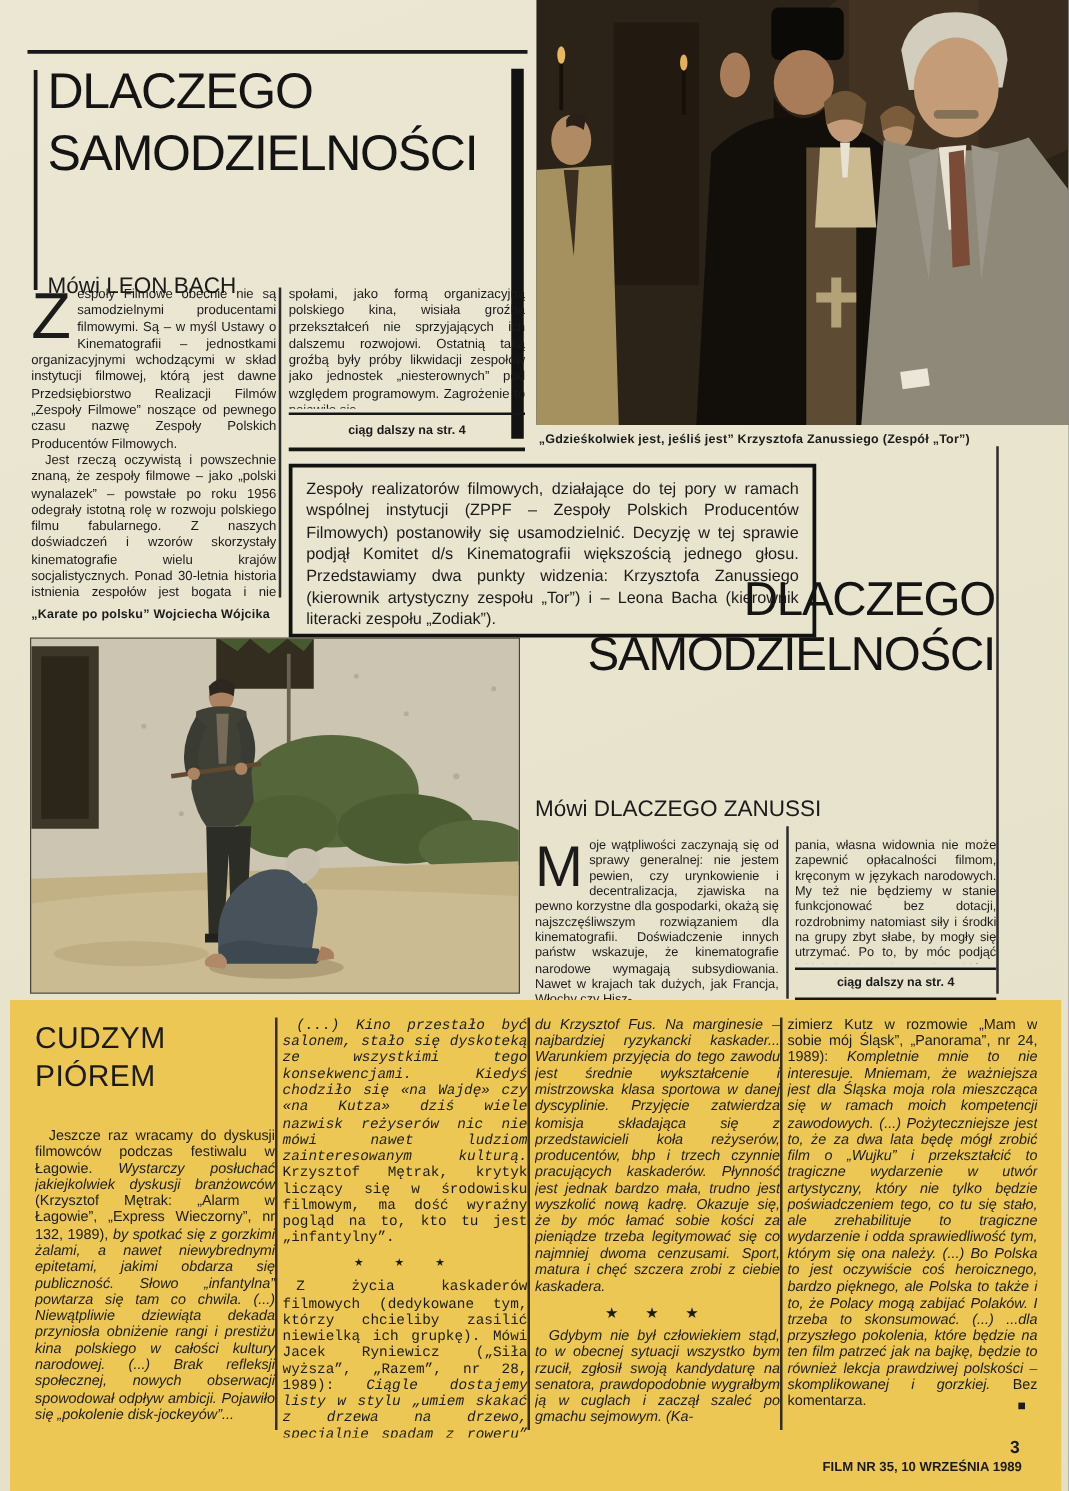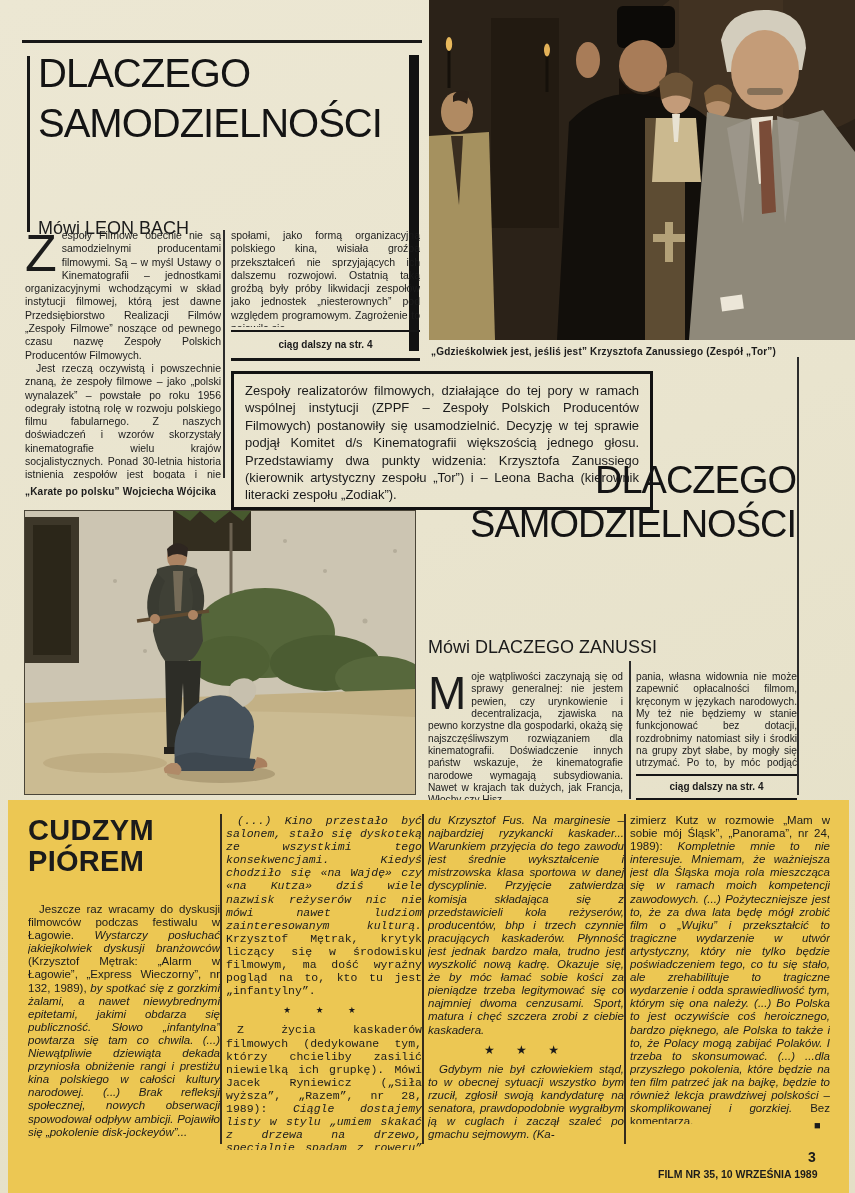--- a/index.html
+++ b/index.html
@@ -19,21 +19,21 @@
   .body-col p{margin:0;}
   .indent{text-indent:11px;}
   .dropcap{float:left;font-size:52px;line-height:44px;padding:2px 5px 0 0;font-weight:400;}
   .cap{font-size:10px;font-weight:bold;letter-spacing:0.2px;}
   .cdbox{border-top:2px solid #161616;border-bottom:3px solid #161616;
          text-align:center;font-size:10px;font-weight:bold;padding:7px 0 8px;}
   .introbox{border:3px solid #121212;font-size:13px;line-height:17.4px;
             text-align:justify;padding:8px 11px;max-height:117px;overflow:hidden;}
   .zan-col{font-size:10.2px;line-height:12.3px;text-align:justify;overflow:hidden;}
   .yellow{background:#ecc753;}
-  .y-title{font-size:29px;line-height:31px;font-weight:bold;letter-spacing:0.3px;}
+  .y-title{font-size:24px;line-height:31px;font-weight:normal;letter-spacing:0.3px;}
   .y-col{font-size:11.5px;line-height:13.1px;text-align:justify;overflow:hidden;}
   .y-col p{margin:0;}
   .it{font-style:italic;}
   .stars{text-align:center;font-size:12px;letter-spacing:9px;margin:7px 0 6px;font-style:normal;}
   .y-rule{background:#352c1d;}
   .footer-issue{font-size:10.5px;font-weight:bold;}
   .footer-page{font-size:14px;font-weight:bold;}
   .end-mark{font-size:11px;line-height:11px;}
   svg{display:block;}
 </style>

